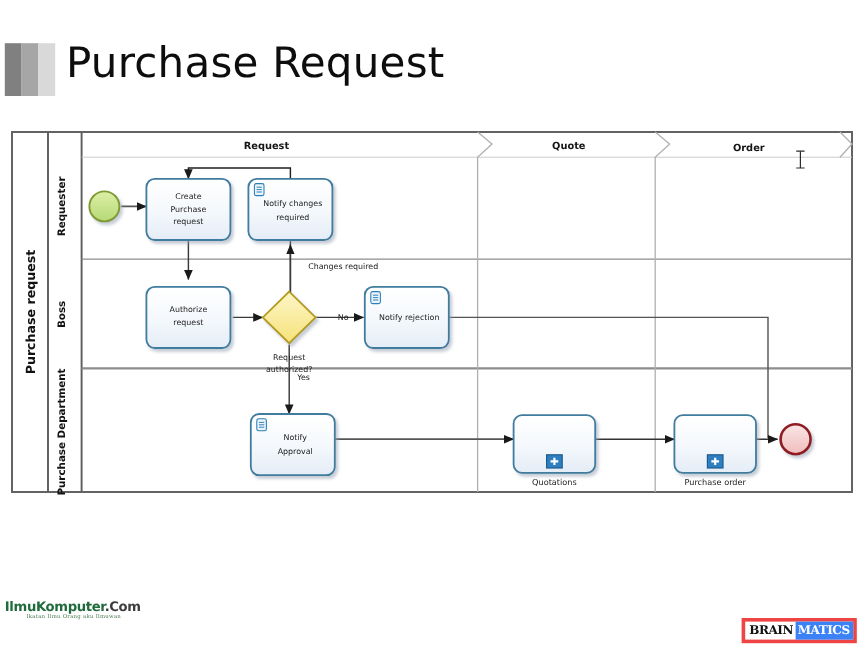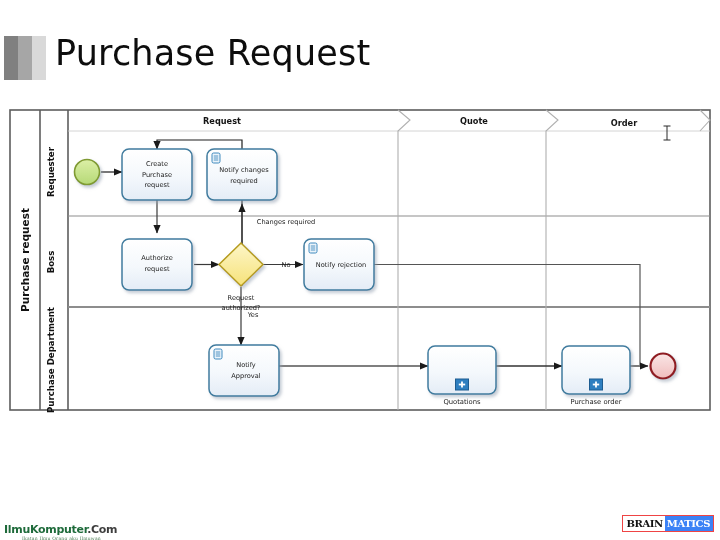--- a/index.html
+++ b/index.html
@@ -27,30 +27,30 @@
     font-family:"DejaVu Sans", sans-serif;
   }
 
   
   #diagram{
     position:absolute; left:0; top:104px; width:720px; height:310px;
   }
   #diagram svg{ display:block; }
 
   
-  #footer-left{ position:absolute; left:4px; top:524px; }
+  #footer-left{ position:absolute; left:4px; top:500px; }
   #brand-name{ font-family:"DejaVu Sans", sans-serif; font-size:11px; font-weight:bold;
                color:#1f6b3b; letter-spacing:-.3px; white-space:nowrap; line-height:11px;}
   #brand-name .dotcom{ color:#3d3d3d; }
   #brand-tag{ font-family:"DejaVu Serif", serif; font-size:4.5px; color:#4a7a52;
               letter-spacing:.2px; margin-top:1px; margin-left:18px; white-space:nowrap;}
   #footer-right{
     position:absolute; right:6px; top:515px;
     display:flex; align-items:stretch; height:15px;
-    border:1px solid #ef4444; background:#ffffff;
+    border:3px solid #ef4444; background:#ffffff;
   }
   #bm-a{ font-family:"DejaVu Serif", serif; font-size:10px; font-weight:bold; color:#111;
          padding:1px 2px 0 3px; line-height:13px; letter-spacing:-.4px;}
   #bm-b{ font-family:"DejaVu Serif", serif; font-size:10px; font-weight:bold; color:#fff;
          background:#3b82f6; padding:1px 3px 0 2px; line-height:13px; letter-spacing:-.4px;}
 </style>
 </head>
 <body>
 
 <div id="title-bar">

